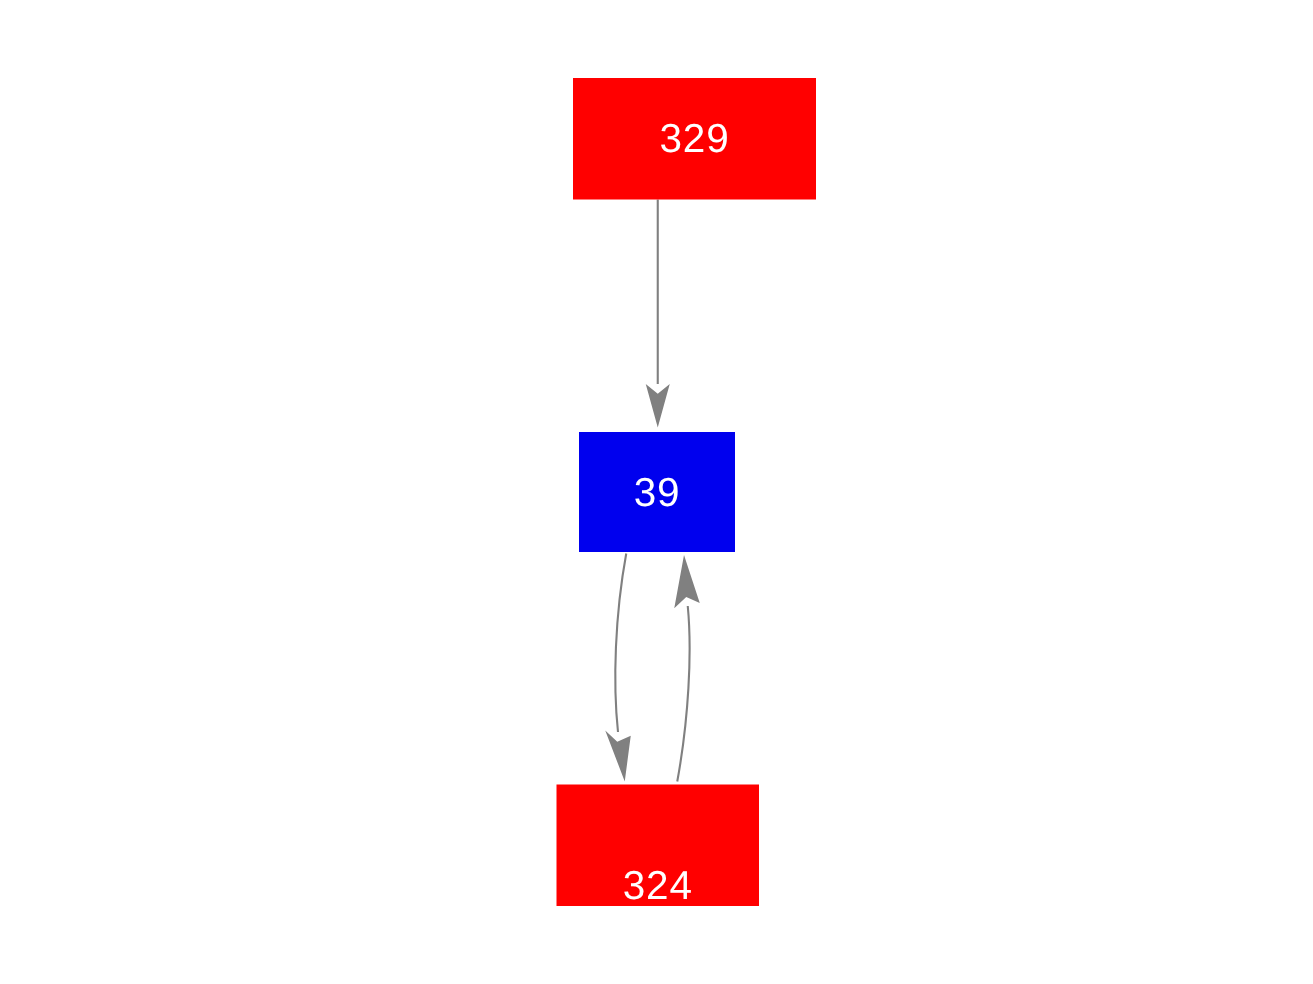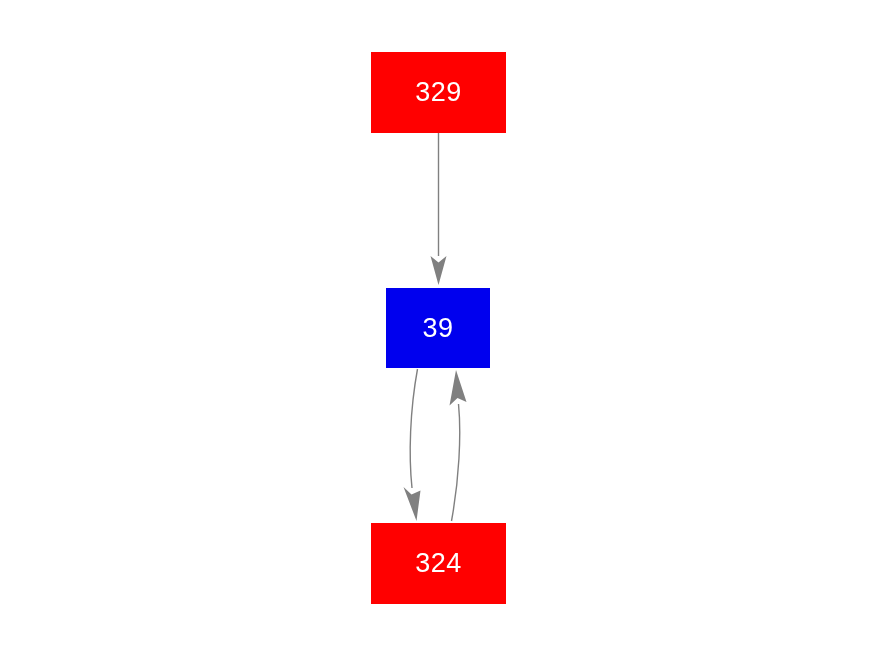--- a/index.html
+++ b/index.html
@@ -58,25 +58,25 @@
       <path d="M 417.5 369 C 410 410, 408.5 455, 412 488" fill="none" stroke="#808080" stroke-width="1.4"></path>
       <polygon points="416.5,521 403.5,487 411.5,494.5 420.5,490.5" fill="#808080"></polygon>
     </g>
 
     <g>
       <path d="M 451.5 521 C 459 480, 461.5 435, 458.5 404" fill="none" stroke="#808080" stroke-width="1.4"></path>
       <polygon points="456,370 449.5,405.5 457.5,398 466.5,402" fill="#808080"></polygon>
     </g>
   </svg>
 
-  <div class="graph-node" id="node-329" style="left:371px; top:52px; width:135px; height:81px; background:#ff0000;">
+  <div class="graph-node" id="node-329" style="left:382px; top:52px; width:162px; height:81px; background:#ff0000;">
     <span class="node-label">329</span>
   </div>
 
   <div class="graph-node" id="node-79" style="left:386px; top:288px; width:104px; height:80px; background:#0000ee;">
     <span class="node-label">39</span>
   </div>
 
-  <div class="graph-node" id="node-324" style="left:371px; top:523px; width:135px; height:81px; background:#ff0000;">
+  <div class="graph-node" id="node-324" style="left:371px; top:523px; width:135px; height:81px; background:#ff0000;align-items:flex-end;">
     <span class="node-label">324</span>
   </div>
 
 </div>
 
 </body></html>

